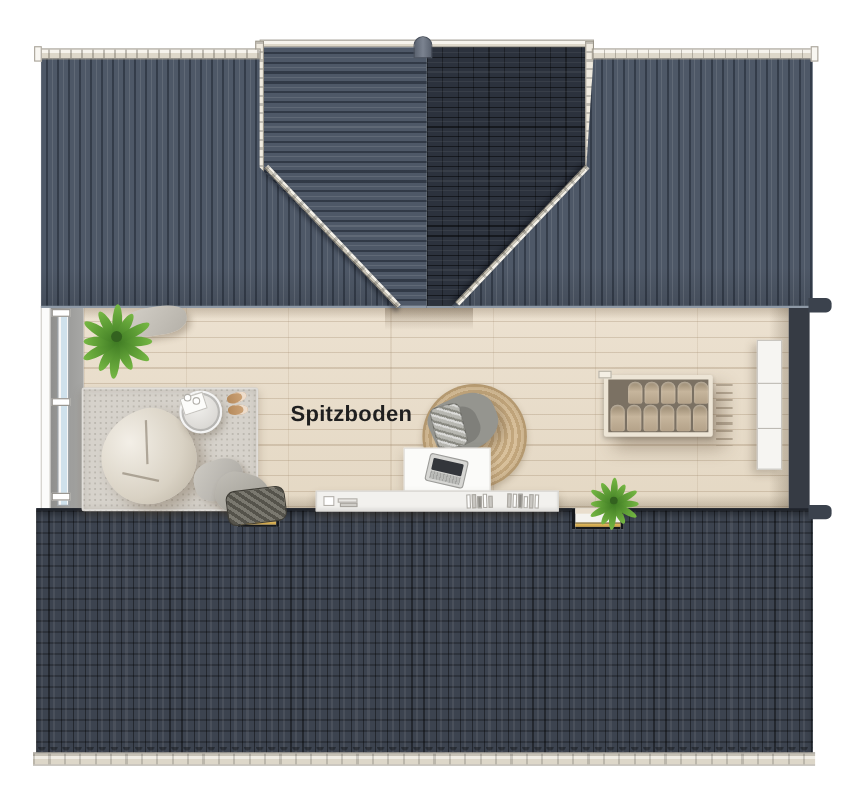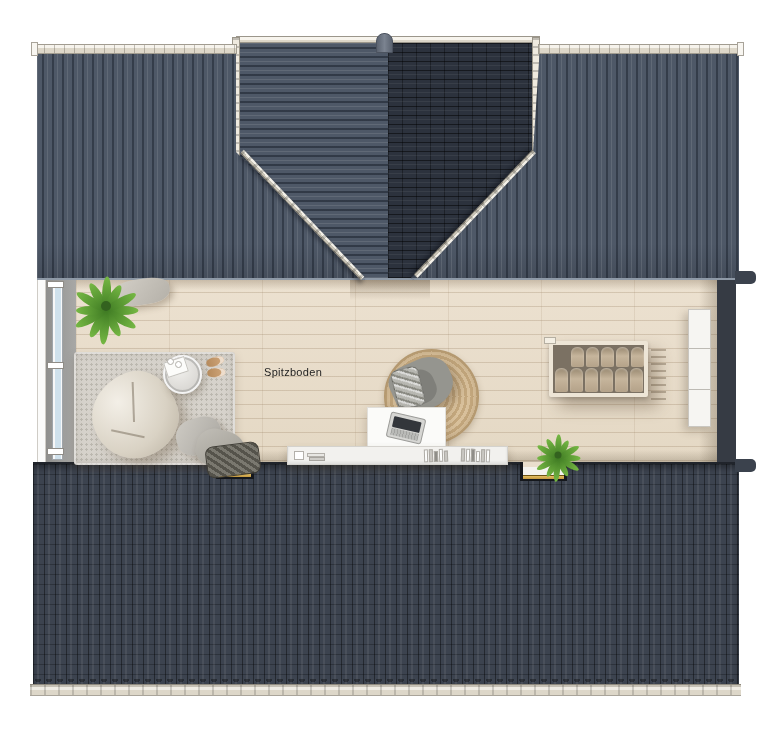--- a/index.html
+++ b/index.html
@@ -150,21 +150,21 @@
     background:radial-gradient(circle at 40% 35%, #f2f1ee, #d8d6d2 70%, #b9b7b3);
     box-shadow:inset 0 0 0 2px rgba(255,255,255,.85), inset 0 0 0 4px rgba(150,150,148,.5), 3px 4px 7px rgba(90,75,55,.3);}
   .sidetable .tray{position:absolute;left:2px;top:4px;width:22px;height:16px;background:#fcfcfa;border:1px solid #c5c3be;transform:rotate(-18deg);box-sizing:border-box;}
   .sidetable .cup{position:absolute;width:7px;height:7px;border-radius:50%;background:#fff;border:1px solid #b1afa9;box-sizing:border-box;}
   .sidetable .c1{left:4px;top:3px;} .sidetable .c2{left:12px;top:6px;}
   .slippers{left:205px;top:358px;width:22px;height:20px;transform:rotate(74deg);}
   .slipper{position:absolute;width:9px;height:18px;border-radius:45% 45% 40% 40%;
     background:linear-gradient(#d2a87c,#b58a5c);box-shadow:inset 0 4px 0 rgba(245,235,225,.8);}
   .slipper.sl2{left:11px;top:2px;transform:rotate(12deg);}
 
-  .room-label{left:264px;top:366px;font-size:11px;font-weight:400;letter-spacing:.3px;color:var(--label-text,#1f1f1f);}
+  .room-label{left:264px;top:366px;font-size:20px;font-weight:700;letter-spacing:.3px;color:var(--label-text,#1f1f1f);}
 
   .jute{left:384px;top:349px;width:95px;height:95px;border-radius:50%;
     background:repeating-radial-gradient(circle at 50% 50%, #d9c19c 0 3px, var(--rug-jute,#c4a87e) 3px 6px);
     box-shadow:inset 0 0 10px rgba(120,95,60,.45), 0 3px 6px rgba(110,90,60,.3);}
   .armchair{left:391px;top:360px;width:62px;height:50px;transform:rotate(-24deg);}
   .armchair .ac-base{position:absolute;inset:0;background:#95958f;border-radius:30% 40% 45% 35%;box-shadow:4px 6px 10px rgba(85,70,50,.35);}
   .armchair .ac-cushion{position:absolute;left:8px;top:9px;width:36px;height:34px;background:#7f7f7a;border-radius:40%;}
   .armchair .ac-blanket{position:absolute;left:3px;top:2px;width:28px;height:40px;transform:rotate(10deg);
     border:1px solid rgba(60,60,55,.4);border-radius:6px;box-sizing:border-box;
     background:repeating-linear-gradient(30deg,#dcdcda 0 2px,#87877f 2px 4px,#b7b7b1 4px 7px);}

